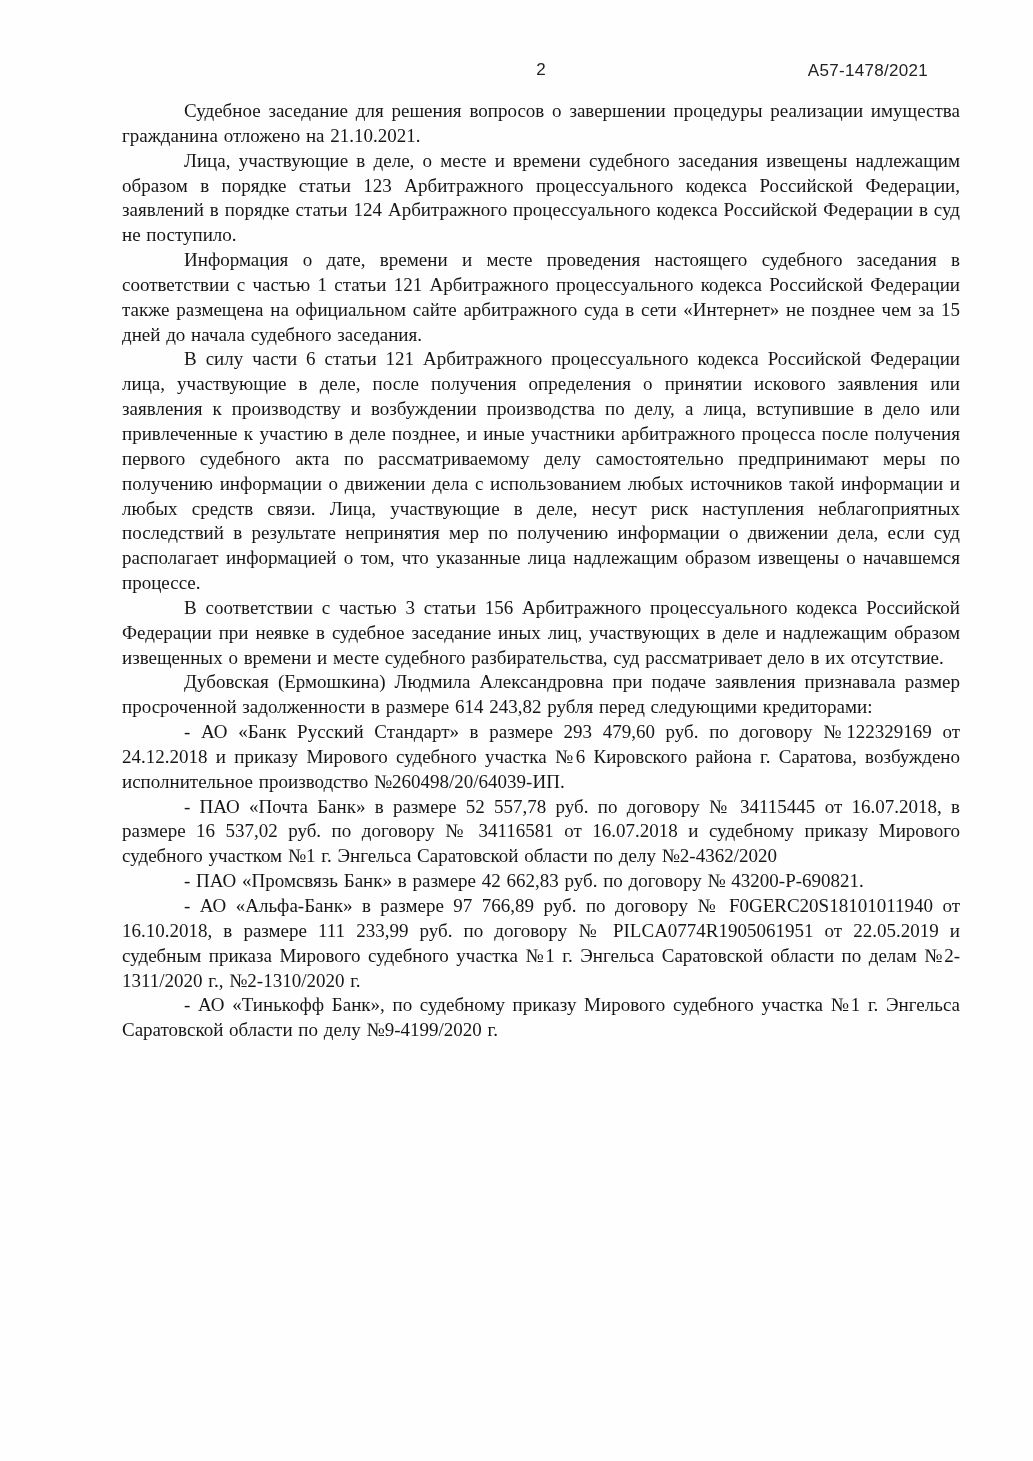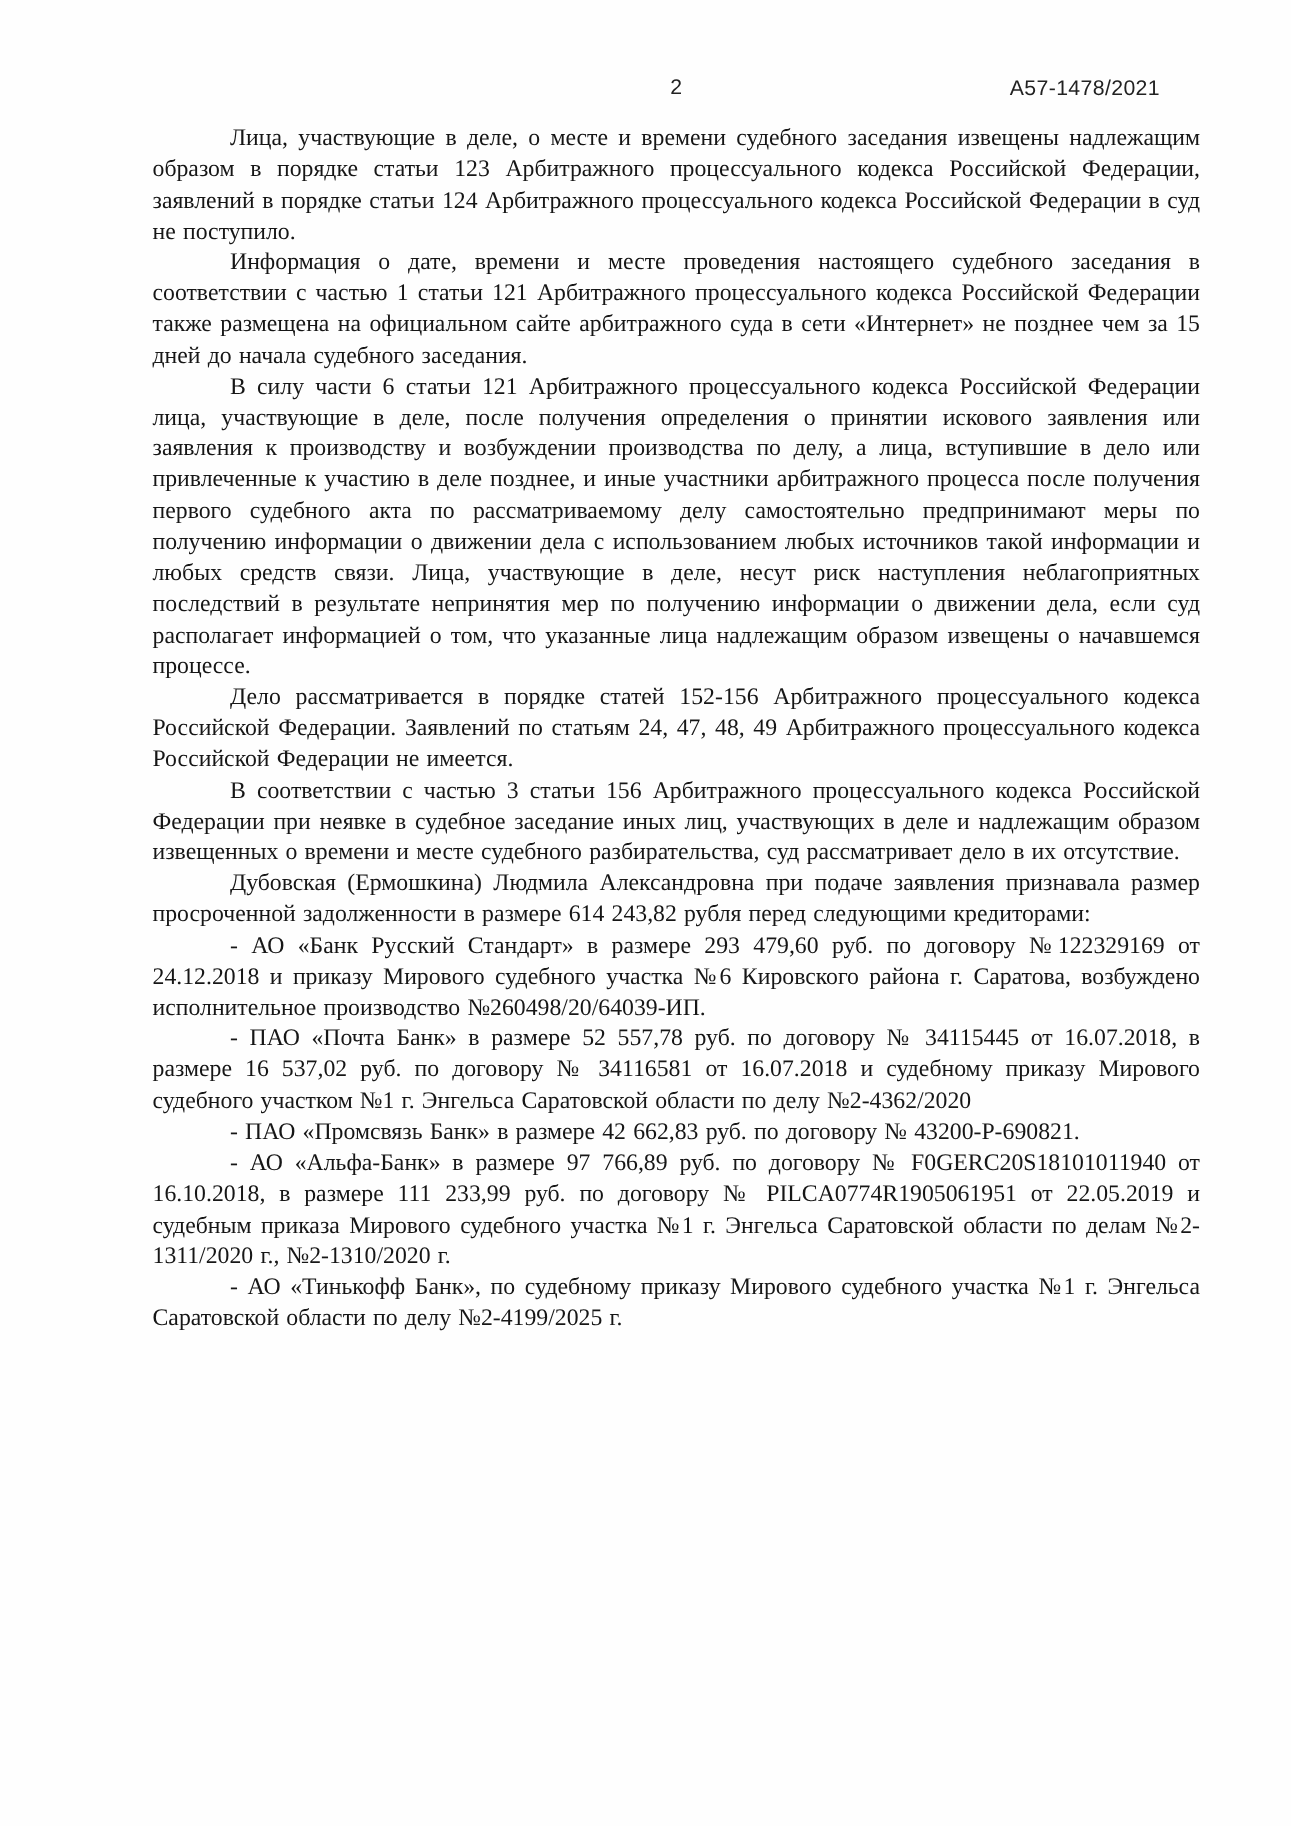--- a/index.html
+++ b/index.html
@@ -59,25 +59,25 @@
 </style>
 </head>
 <body>
 
 <div class="page">
   <div class="header">
     <span class="page-num">2</span>
     <span class="case-num">А57-1478/2021</span>
   </div>
   <div class="content">
+    <p>Судебное заседание для решения вопросов о завершении процедуры реализации имущества гражданина отложено на 21.10.2021.</p>
     <p>Лица, участвующие в деле, о месте и времени судебного заседания извещены надлежащим образом в порядке статьи 123 Арбитражного процессуального кодекса Российской Федерации, заявлений в порядке статьи 124 Арбитражного процессуального кодекса Российской Федерации в суд не поступило.</p>
     <p>Информация о дате, времени и месте проведения настоящего судебного заседания в соответствии с частью 1 статьи 121 Арбитражного процессуального кодекса Российской Федерации также размещена на официальном сайте арбитражного суда в сети «Интернет» не позднее чем за 15 дней до начала судебного заседания.</p>
     <p>В силу части 6 статьи 121 Арбитражного процессуального кодекса Российской Федерации лица, участвующие в деле, после получения определения о принятии искового заявления или заявления к производству и возбуждении производства по делу, а лица, вступившие в дело или привлеченные к участию в деле позднее, и иные участники арбитражного процесса после получения первого судебного акта по рассматриваемому делу самостоятельно предпринимают меры по получению информации о движении дела с использованием любых источников такой информации и любых средств связи. Лица, участвующие в деле, несут риск наступления неблагоприятных последствий в результате непринятия мер по получению информации о движении дела, если суд располагает информацией о том, что указанные лица надлежащим образом извещены о начавшемся процессе.</p>
-    <p>Дело рассматривается в порядке статей 152-156 Арбитражного процессуального кодекса Российской Федерации. Заявлений по статьям 24, 47, 48, 49 Арбитражного процессуального кодекса Российской Федерации не имеется.</p>
     <p>В соответствии с частью 3 статьи 156 Арбитражного процессуального кодекса Российской Федерации при неявке в судебное заседание иных лиц, участвующих в деле и надлежащим образом извещенных о времени и месте судебного разбирательства, суд рассматривает дело в их отсутствие.</p>
     <p>Дубовская (Ермошкина) Людмила Александровна при подаче заявления признавала размер просроченной задолженности в размере 614 243,82 рубля перед следующими кредиторами:</p>
     <p>- АО «Банк Русский Стандарт» в размере 293 479,60 руб. по договору №122329169 от 24.12.2018 и приказу Мирового судебного участка №6 Кировского района г. Саратова, возбуждено исполнительное производство №260498/20/64039-ИП.</p>
     <p>- ПАО «Почта Банк» в размере 52 557,78 руб. по договору № 34115445 от 16.07.2018, в размере 16 537,02 руб. по договору № 34116581 от 16.07.2018 и судебному приказу Мирового судебного участком №1 г. Энгельса Саратовской области по делу №2-4362/2020</p>
     <p>- ПАО «Промсвязь Банк» в размере 42 662,83 руб. по договору № 43200-Р-690821.</p>
     <p>- АО «Альфа-Банк» в размере 97 766,89 руб. по договору № F0GERC20S18101011940 от 16.10.2018, в размере 111 233,99 руб. по договору № PILCA0774R1905061951 от 22.05.2019 и судебным приказа Мирового судебного участка №1 г. Энгельса Саратовской области по делам №2-1311/2020 г., №2-1310/2020 г.</p>
-    <p>- АО «Тинькофф Банк», по судебному приказу Мирового судебного участка №1 г. Энгельса Саратовской области по делу №2-4199/2025 г.</p>
+    <p>- АО «Тинькофф Банк», по судебному приказу Мирового судебного участка №1 г. Энгельса Саратовской области по делу №9-4199/2020 г.</p>
   </div>
 </div>
 
 </body></html>

